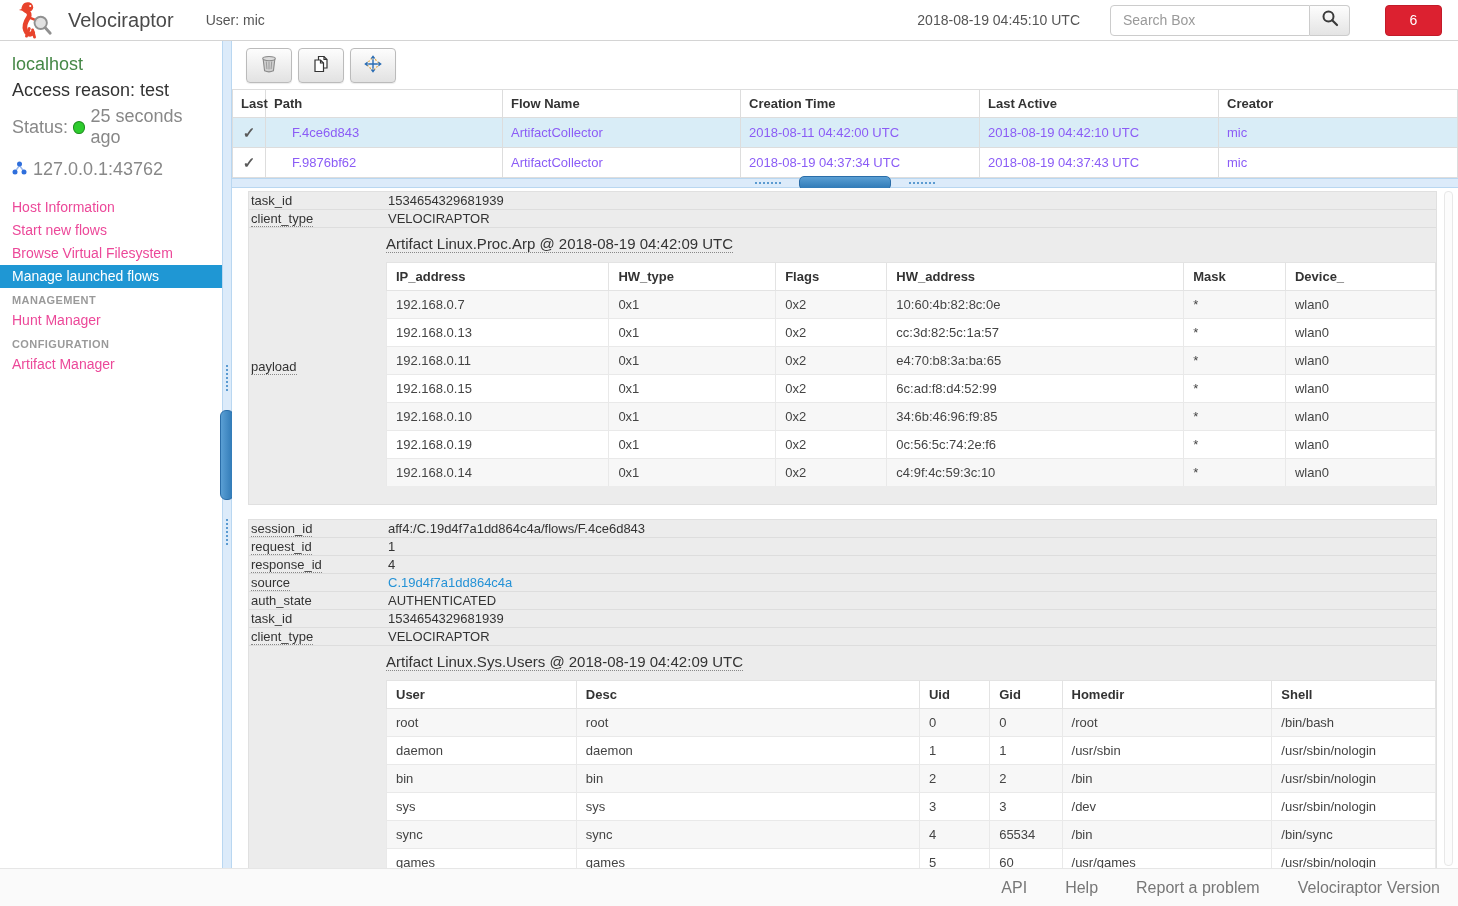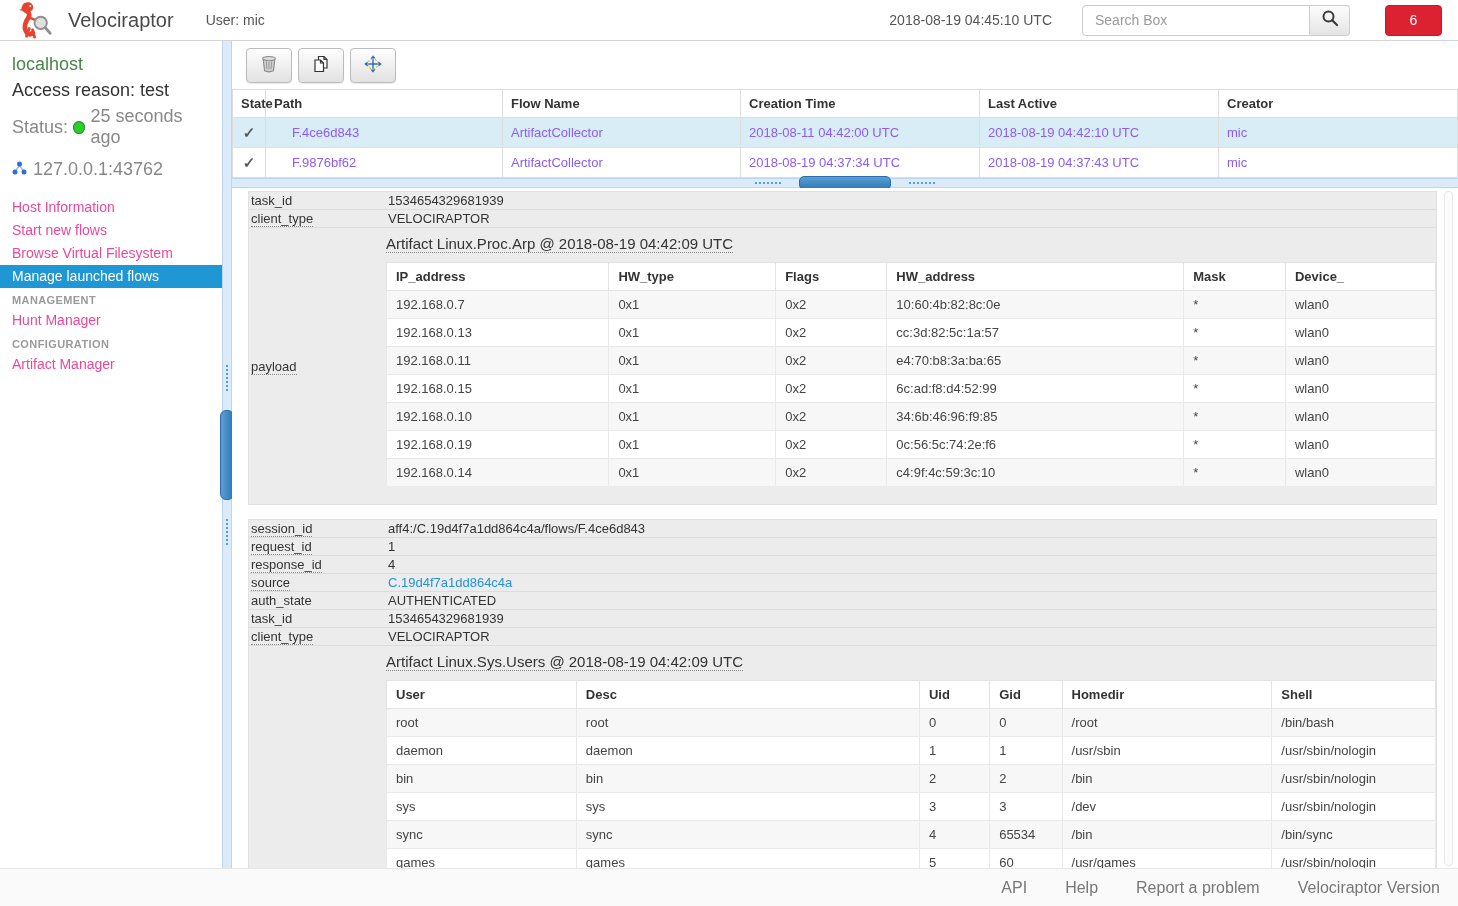--- a/index.html
+++ b/index.html
@@ -13,21 +13,21 @@
 
   
   .topbar { flex:0 0 41px; display:flex; align-items:center; background:#fff;
             border-bottom:1px solid #d4d4d4; padding:0 16px; }
   .logo { width:38px; height:38px; flex:0 0 38px; cursor:pointer; }
   .app-title { font-size:20px; color:#4a4a4a; margin-left:14px; }
   .user-label { font-size:14px; color:#555; margin-left:32px; }
   .top-right { margin-left:auto; display:flex; align-items:center; }
   .clock { font-size:14px; color:#555; margin-right:30px; }
   .searchwrap { display:flex; margin-right:35px; }
-  .search-input { width:228px; height:31px; border:1px solid #ccc; border-radius:4px 0 0 4px;
+  .search-input { width:200px; height:31px; border:1px solid #ccc; border-radius:4px 0 0 4px;
                   padding:4px 12px; font-size:14px; color:#0c4a6e; outline:none;
                   font-family:"Liberation Sans", sans-serif; }
   .search-input::placeholder { color:#9a9a9a; }
   .search-btn { width:40px; height:31px; border:1px solid #ccc; border-left:none;
                 border-radius:0 4px 4px 0; background:linear-gradient(#fdfdfd,#e4e4e4);
                 display:flex; align-items:center; justify-content:center; cursor:pointer; }
   .badge-btn { width:57px; height:31px; border:1px solid #c21b29; border-radius:4px;
                background:#dc2130; color:#fff; font-size:14px; display:flex;
                align-items:center; justify-content:center; cursor:pointer; }
 
@@ -234,21 +234,21 @@
           <colgroup>
             <col style="width:33px">
               <col style="width:237px">
               <col style="width:238px">
             <col style="width:239px">
               <col style="width:239px">
               <col>
           </colgroup>
           <thead>
             <tr>
-              <th>State</th>
+              <th>Last</th>
               <th>Path</th>
               <th>Flow Name</th>
               <th>Creation Time</th>
               <th>Last Active</th>
               <th>Creator</th>
             </tr>
           </thead>
           <tbody>
             <tr class="row-selected">
               <td><span>✓</span></td>

